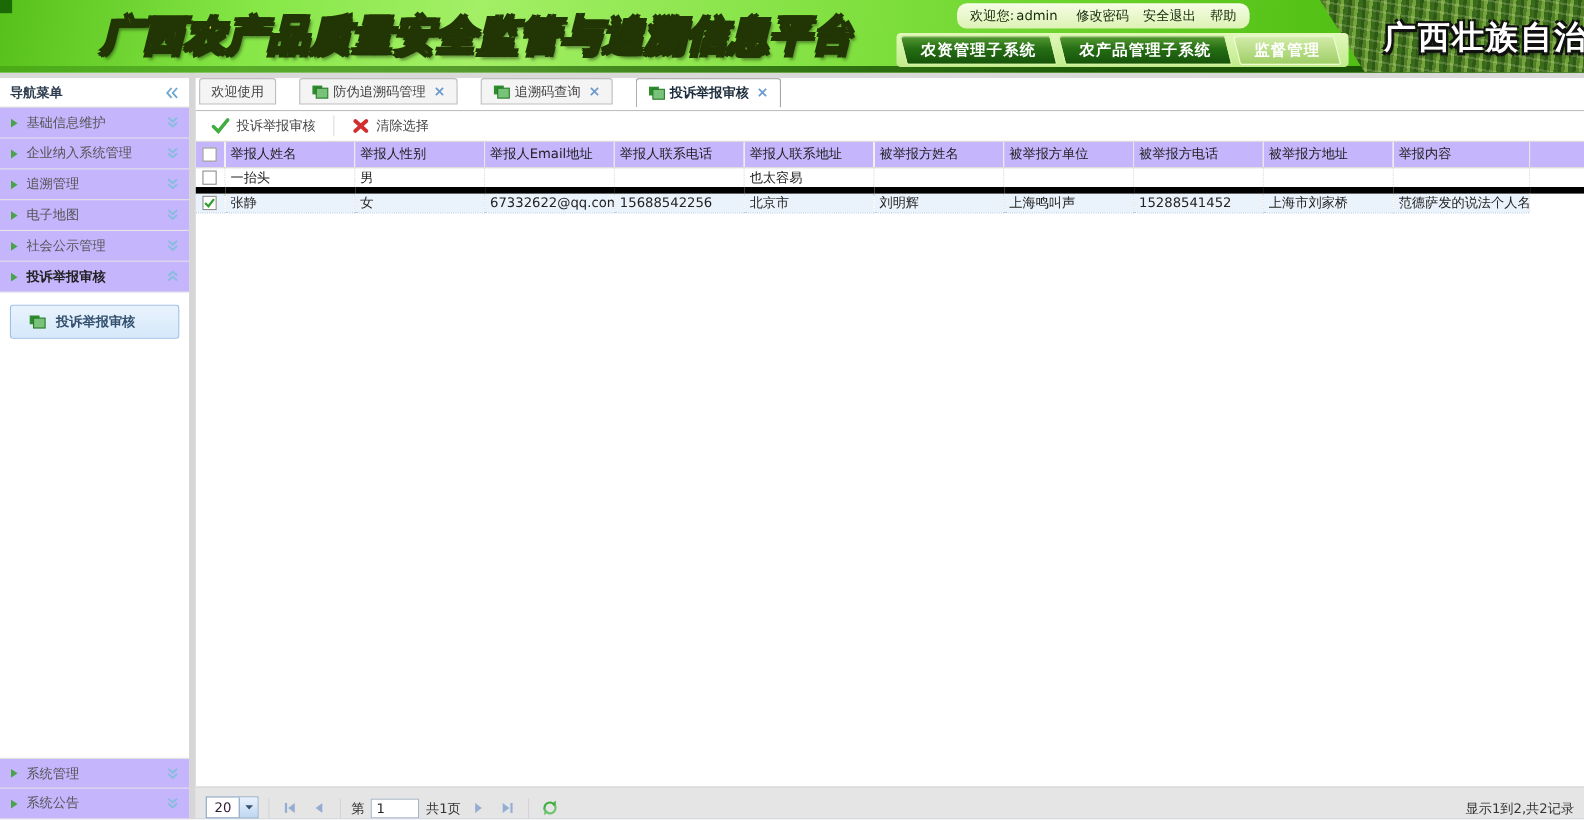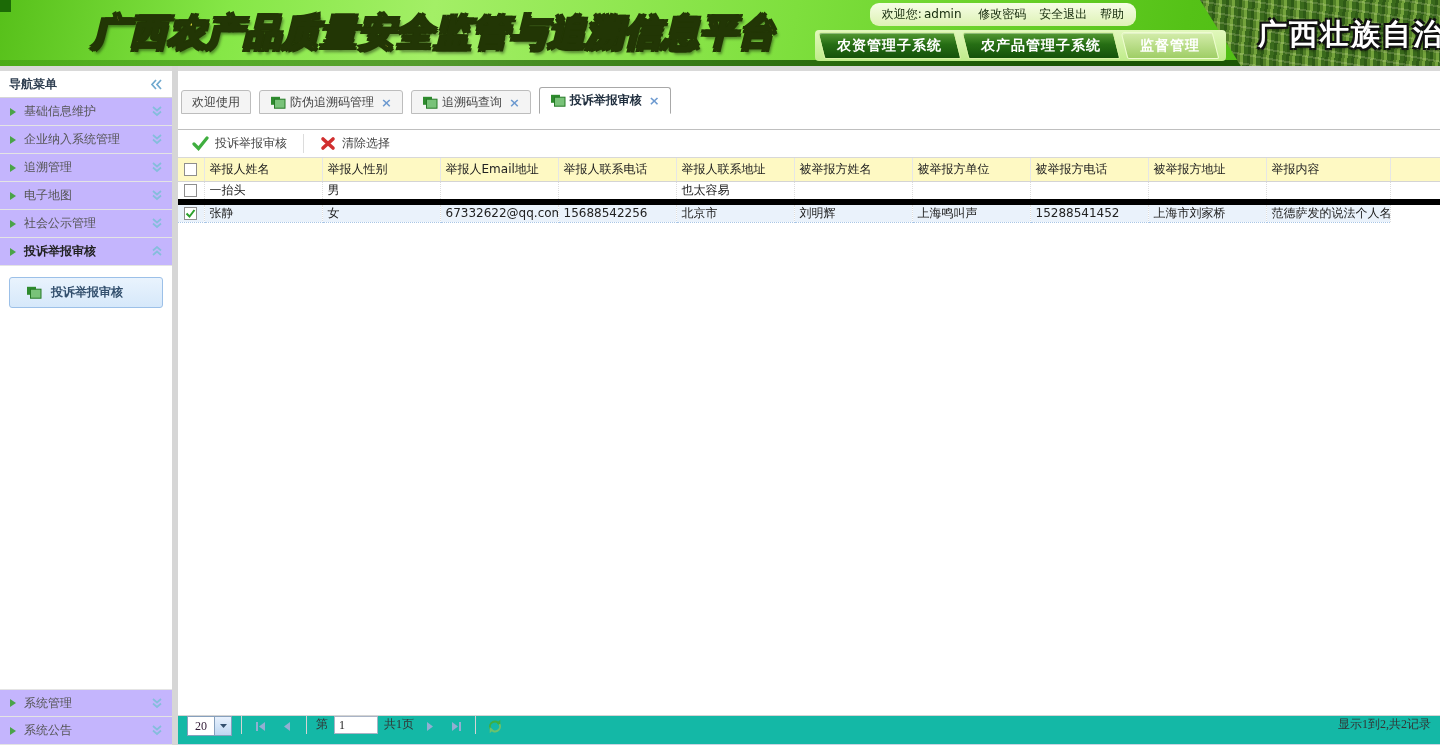--- a/index.html
+++ b/index.html
@@ -52,49 +52,49 @@
   .nav-item.expanded { font-weight:bold; color:#222; }
   .submenu-panel { padding:11px 9px; background:#fff; }
   .submenu-btn { height:31px; background:linear-gradient(#e9f3fd,#d6e8fa); border:1px solid #9cc0e8; border-radius:3px;
     display:flex; align-items:center; gap:9px; padding:0 10px 0 16px; font-weight:bold; color:#33506e; cursor:pointer; }
   .nav-fill { flex:1 1 auto; background:#fff; }
   #nav-bottom .nav-item:first-child { border-top:1px solid #e4e4e4; }
   .splitter { width:6px; background:#d6d6d6; cursor:col-resize; }
 
   
   .main { flex:1; min-width:0; margin-top:5px; background:#fff; display:flex; flex-direction:column; }
-  .tabbar { flex:0 0 30px; display:flex; align-items:flex-end; gap:8px; padding:16px 3px;
+  .tabbar { flex:0 0 30px; display:flex; align-items:flex-start; gap:21px; padding:0 3px;
     border-bottom:1px solid #bfbfbf; background:#fff; }
   .tab { height:24px; display:flex; align-items:center; gap:4px; padding:0 10px; margin-bottom:-1px;
     background:#f4f4f4; border:1px solid #bdbdbd; border-radius:3px 3px 0 0; color:#444; cursor:pointer; white-space:nowrap; }
   .tab.active { height:27px; background:#fff; border-color:#a8a8a8; border-bottom:1px solid #fff; font-weight:bold; color:#1e2d3d; }
   .tab-icon { display:flex; }
   .tab-close { color:#6d9ad0; font-weight:bold; font-size:13px; margin-left:3px; cursor:pointer; line-height:1; }
   .toolbar { flex:0 0 28px; display:flex; align-items:center; gap:4px; padding:0 7px; border-bottom:1px solid #d8d8d8; }
   .tbtn { display:flex; align-items:center; gap:6px; padding:3px 7px; border-radius:2px; color:#444; cursor:pointer; }
   .tbtn .bicon { display:flex; }
   .tsep { width:1px; height:19px; background:#dcdcdc; margin:0 5px; }
 
   .grid table { border-collapse:collapse; table-layout:fixed; width:100%; font-size:12px; }
   .grid col.c-chk { width:26px; } .grid col.c-mid { width:118px; } .grid col.c-last { width:124px; } .grid col.c-fill { width:auto; }
   .grid th { height:23px; font-weight:normal; text-align:left; color:#222; padding:0 5px;
-    border-right:1px solid #e6e6e6; border-bottom:1px solid #d4d4d4; background:#fef9c3; white-space:nowrap; overflow:hidden; cursor:pointer; }
+    border-right:1px solid #e6e6e6; border-bottom:1px solid #d4d4d4; background:#c4b5fd; white-space:nowrap; overflow:hidden; cursor:pointer; }
   .grid th.fillcol { border-right:none; cursor:default; }
   .grid td { height:20px; padding:0 5px; border-right:1px dotted #dcdcdc; border-bottom:6px solid #000000;
     color:#222; white-space:nowrap; overflow:hidden; }
   .grid td.fillcol { border-right:none; }
   .grid tr.sel td { background:#eaf2fb; border-top:1px dotted #a9c6e6; border-bottom:1px dotted #a9c6e6; }
   .grid tr.sel td.fillcol { background:#fff; border-top:1px solid transparent; border-bottom:1px solid transparent; }
   .grid .chkcol { text-align:center; padding:0; }
   .cb { width:13px; height:13px; border:1px solid #8e8e8e; background:#fff; display:inline-flex;
     align-items:center; justify-content:center; vertical-align:middle; cursor:pointer; }
   .filler { flex:1 1 auto; }
 
-  .pager { flex:0 0 30px; display:flex; align-items:flex-start; gap:6px; padding:0 9px;
-    border-top:1px solid #d4d4d4; background:#14b8a6; border-bottom:1px solid #c9d4e2;font-family:Liberation Serif, serif; }
+  .pager { flex:0 0 30px; display:flex; align-items:flex-end; gap:6px; padding:0 9px;
+    border-top:1px solid #d4d4d4; background:#e5e5e5; border-bottom:1px solid #c9d4e2; }
   .psel { display:flex; align-items:stretch; height:20px; border:1px solid #86a0bd; background:#fff; cursor:pointer; }
   .psel-val { display:flex; align-items:center; padding:0 7px; min-width:22px; color:#301934; }
   .psel-btn { width:17px; display:flex; align-items:center; justify-content:center;
     background:linear-gradient(#e8f1fd,#bfd7f2); border-left:1px solid #86a0bd; cursor:pointer; }
   .psep { width:1px; height:18px; background:#d4d4d4; margin:0 3px; }
   .pbtn { display:flex; align-items:center; justify-content:center; width:20px; height:20px; cursor:pointer; }
   .ptext { color:#333; }
   .pinput { width:44px; height:18px; border:1px solid #a9b4c6; padding:1px 4px; font-size:12px;
     font-family:inherit; color:#222; }
   .pspace { flex:1; }

